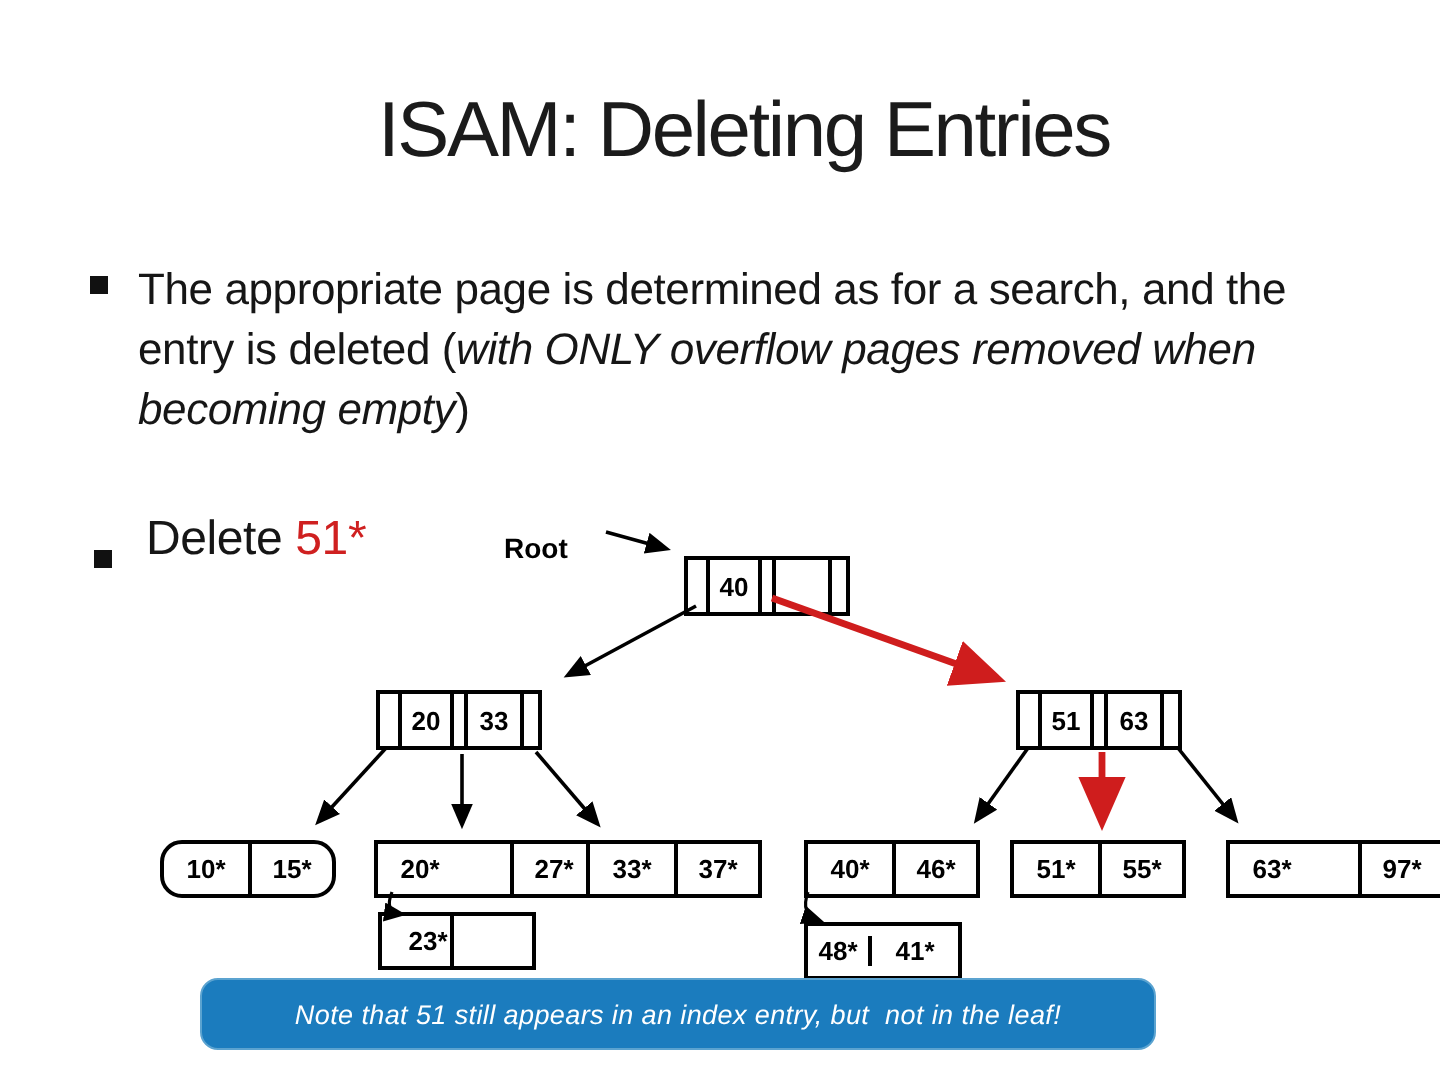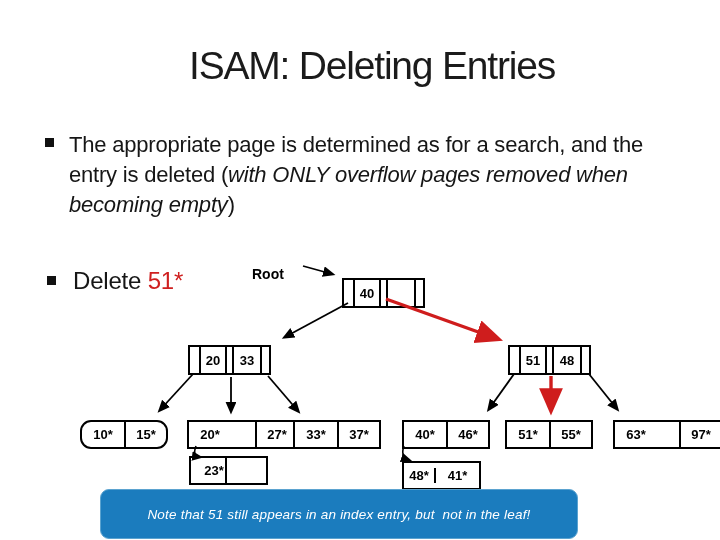--- a/index.html
+++ b/index.html
@@ -13,21 +13,21 @@
     font-size:39px;letter-spacing:-1.2px;color:#1b1b1b;white-space:nowrap;padding-left:24px;
   }
   
   .bullet{position:absolute;display:flex;align-items:flex-start;}
   .bmark{
     display:inline-block;width:9px;height:9px;background:#111;flex:0 0 9px;
   }
   .b1{left:45px;top:130px;width:672px;}
   .b1 .bmark{margin-top:8px;margin-right:15px;}
   .b1 .btext{font-size:22px;line-height:30px;letter-spacing:-0.2px;}
-  .b2{left:47px;top:267px;}
+  .b2{left:47px;top:256px;align-items:flex-end;}
   .b2 .bmark{margin-top:9px;margin-right:17px;}
   .b2 .btext{font-size:24px;letter-spacing:-0.2px;}
   .it{font-style:italic;}
   .red{color:var(--key_red,#cf2020);}
   
   .node,.leaf,.ovf{
     position:absolute;display:flex;box-sizing:border-box;background:#fff;
     border:2px solid #000;height:30px;
   }
   .leaf,.ovf{height:29px;}
@@ -44,21 +44,21 @@
   .root-label{
     position:absolute;left:252px;top:266px;font-weight:bold;font-size:14px;color:#000;
   }
   
   svg.overlay{position:absolute;left:0;top:0;pointer-events:none;}
   .ab{stroke:#000;stroke-width:1.8;fill:none;}
   .hook{stroke-width:1.6;}
   .ar{stroke:var(--arrow_red,#cf1d1d);stroke-width:3.4;fill:none;}
   
   .note{
-    position:absolute;left:100px;top:489px;width:478px;height:50px;
+    position:absolute;left:100px;top:489px;width:478px;height:36px;
     background:var(--note_blue,#1b7cbe);
     border:1px solid var(--note_border,#5ba3d0);
     border-radius:9px;box-sizing:border-box;
     display:flex;align-items:center;justify-content:center;
     color:var(--note_text,#ffffff);font-style:italic;font-size:13.5px;letter-spacing:0.2px;
     white-space:pre;
   }
 </style>
 </head>
 <body>
@@ -96,21 +96,21 @@
     <div class="cell kcell">20</div>
     <div class="cell pcell" style="width:7px;"></div>
     <div class="cell kcell2">33</div>
     <div class="cell pcell"></div>
   </div>
 
   <div class="node" style="left:508px;top:345px;">
     <div class="cell pcell"></div>
     <div class="cell kcell">51</div>
     <div class="cell pcell" style="width:7px;"></div>
-    <div class="cell kcell2">48</div>
+    <div class="cell kcell2">63</div>
     <div class="cell pcell"></div>
   </div>
 
   <div class="leaf" style="left:80px;top:420px;border-radius:11px;">
     <div class="cell lcell">10*</div>
     <div class="cell lcell">15*</div>
   </div>
   <div class="leaf" style="left:187px;top:420px;gap:24px;">
     <div class="cell lcell">20*</div>
     <div class="cell lcell">27*</div>

